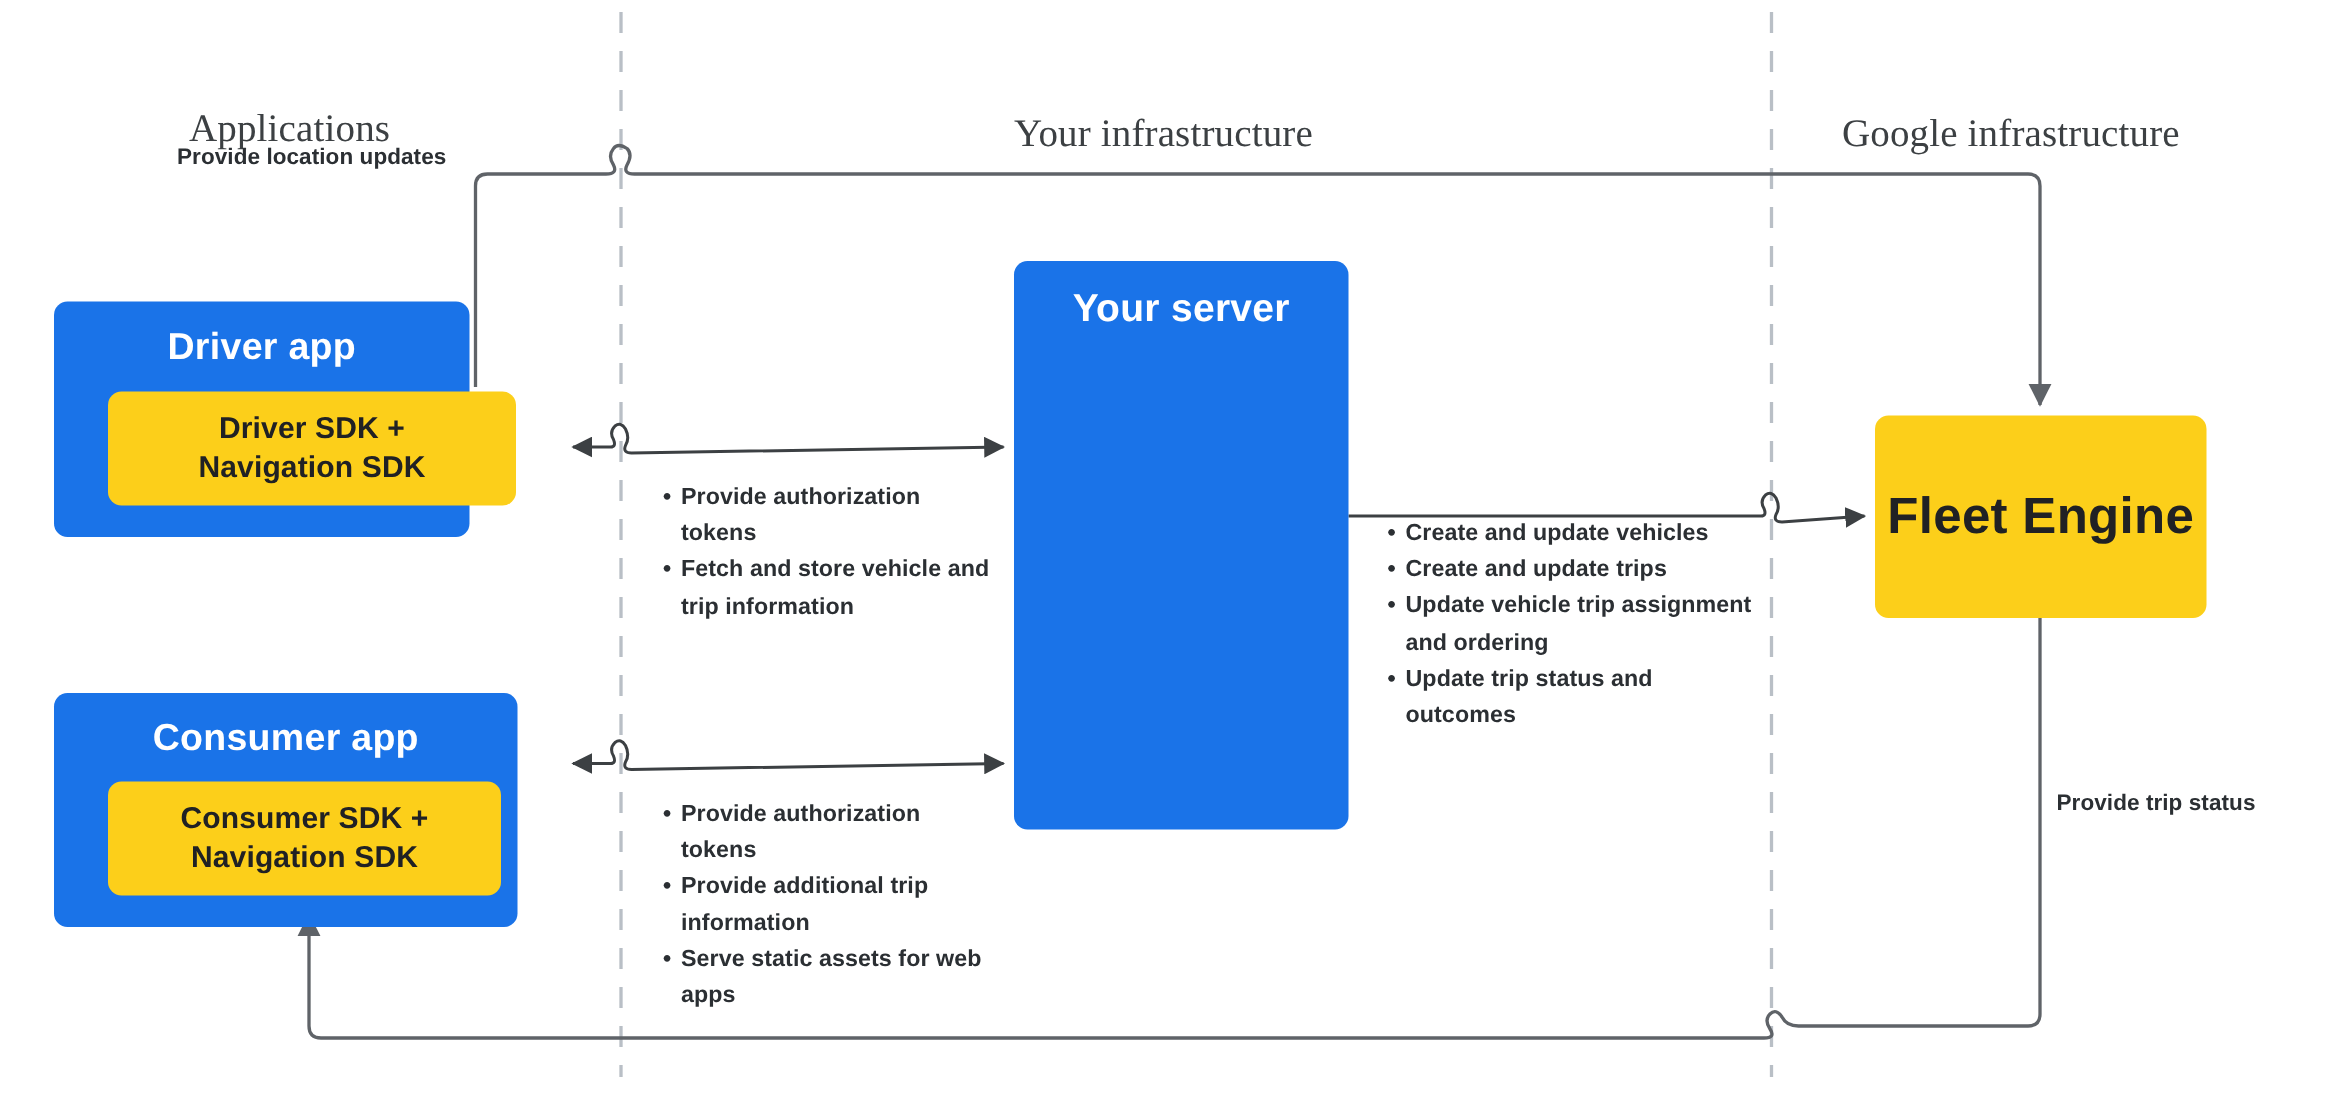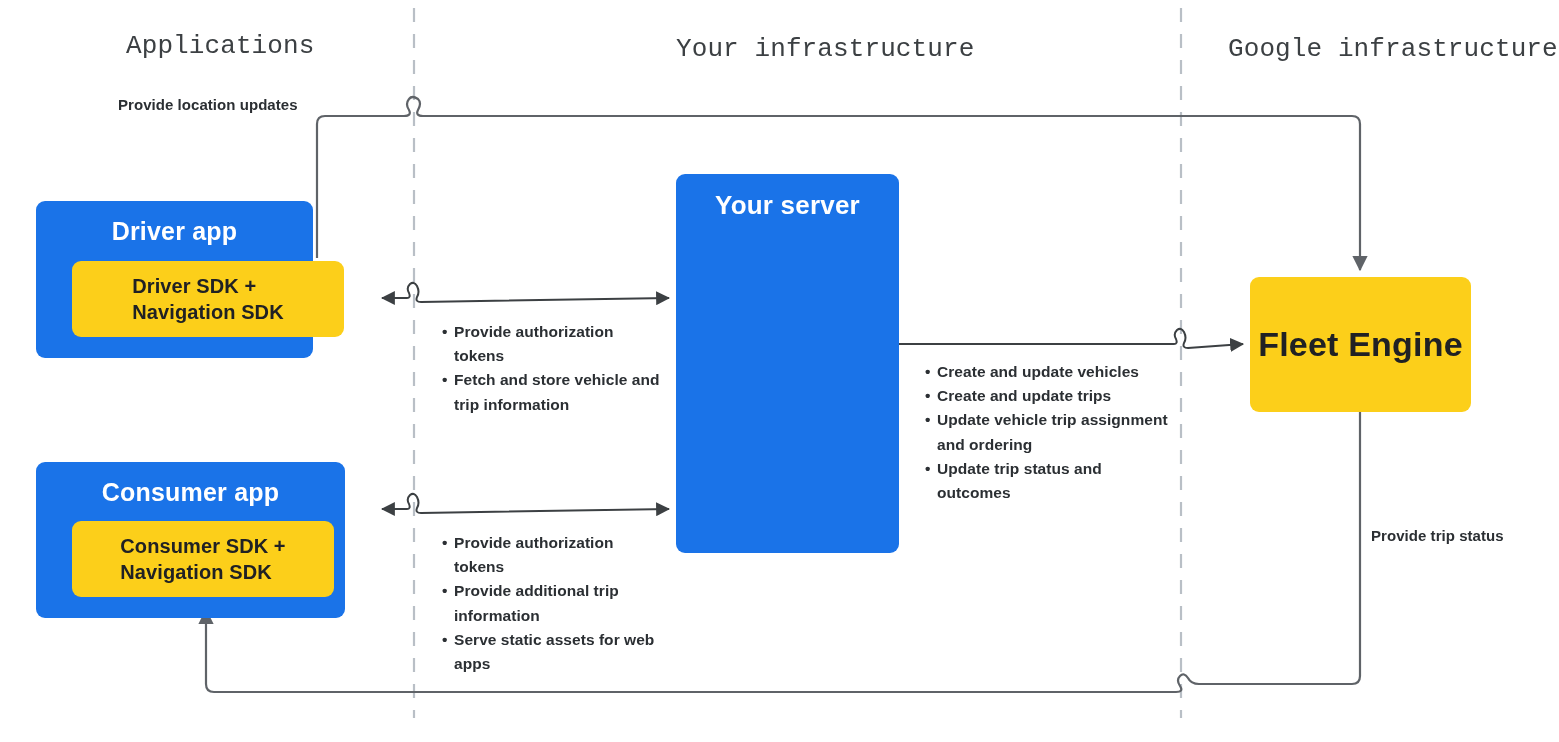--- a/index.html
+++ b/index.html
@@ -23,26 +23,27 @@
     left: 0;
     top: 0;
     width: 1559px;
     height: 742px;
     pointer-events: none;
   }
 
   
   .col-heading {
     position: absolute;
-    font-family: Liberation Mono, monospace;
+    font-family: Liberation Serif, serif;
     font-size: 26px;
     font-weight: 400;
     color: #3c4043;
     white-space: nowrap;
     letter-spacing: 0.1px;
+    margin-top: 40px;
   }
   #heading-applications { left: 126px; top: 31px; }
   #heading-your-infrastructure { left: 676px; top: 34px; }
   #heading-google-infrastructure { left: 1228px; top: 34px; }
 
   
   .node {
     position: absolute;
     box-sizing: border-box;
   }
@@ -61,21 +62,21 @@
     letter-spacing: 0.2px;
     white-space: nowrap;
   }
   .sdk-box {
     position: absolute;
     background: #fccf1a;
     border-radius: 9px;
     display: flex;
     align-items: center;
     justify-content: center;
-    text-align: left;
+    text-align: center;
     color: #202124;
     font-size: 20px;
     font-weight: bold;
     line-height: 1.32;
     letter-spacing: 0.1px;
   }
 
   #node-driver-app   { left: 36px;  top: 201px; width: 277px; height: 157px; }
   #node-driver-app .app-title { top: 16px; }
   #sdk-driver        { left: 36px;  top: 60px;  width: 272px; height: 76px; }
@@ -149,21 +150,21 @@
   }
   .bullet-list li::before {
     content: "\2022";
     position: absolute;
     left: 0;
     top: 0;
     color: #2b2f33;
   }
   #bullets-driver-server   { left: 430px;  top: 308px; width: 226px; }
   #bullets-consumer-server { left: 430px;  top: 519px; width: 226px; }
-  #bullets-server-fleet    { left: 913px;  top: 348px; width: 250px; }
+  #bullets-server-fleet    { left: 913px;  top: 332px; width: 250px; }
 </style>
 </head>
 <body>
 
 <div id="diagram">
 
   <svg id="edge-layer" viewBox="0 0 1559 742" width="1559" height="742" xmlns="http://www.w3.org/2000/svg">
     <defs>
       <marker id="arrow-dark" viewBox="0 0 10 10" refX="9.2" refY="5" markerWidth="7" markerHeight="7" orient="auto-start-reverse">
         <path d="M 0 0 L 10 5 L 0 10 z" fill="#3c4043"></path>

